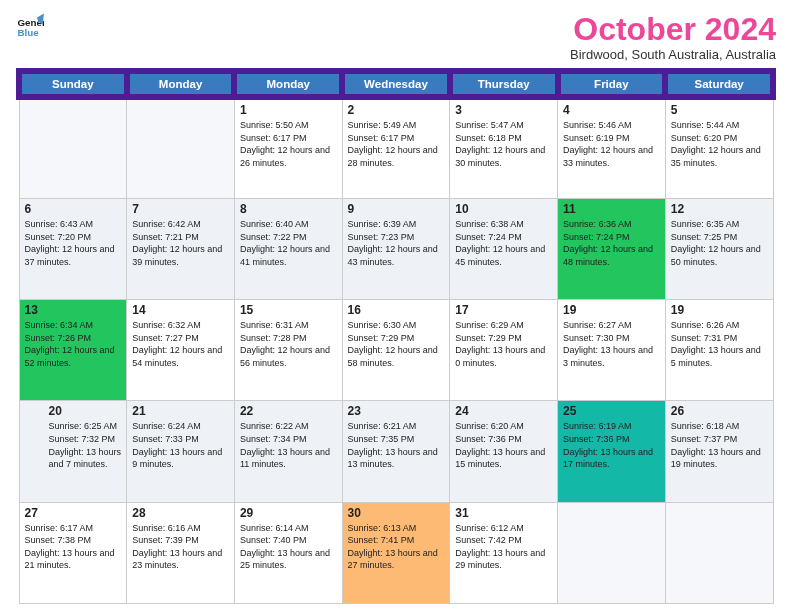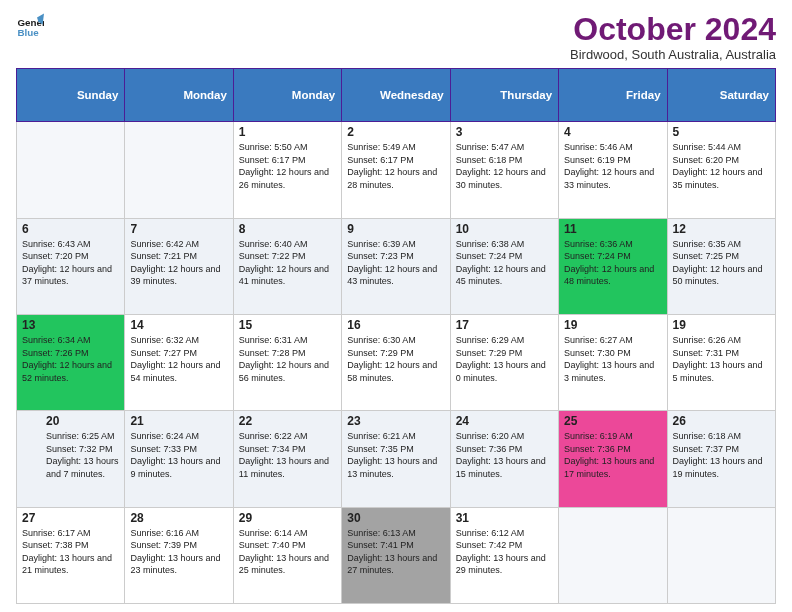--- a/index.html
+++ b/index.html
@@ -31,43 +31,43 @@
     .logo-icon {
       width: 28px;
       height: 28px;
     }
     .title-block {
       text-align: right;
     }
     .month-title {
       font-size: 32px;
       font-weight: bold;
-      color: #701a75;
+      color: #ec4899;
       line-height: 1.1;
     }
     .subtitle {
       font-size: 13px;
       color: #333;
       font-weight: normal;
     }
     .calendar {
       flex: 1;
       border: 1px solid #ccc;
       border-collapse: collapse;
       width: 100%;
       table-layout: fixed;
     }
     .calendar th {
       background: #3a7abf;
       color: #fff;
       font-size: 11.5px;
       font-weight: bold;
-      text-align: right;
-      padding: 20px 6px;
-      border: 1px solid #4c1d95;
+      text-align: center;
+      padding: 4px 6px;
+      border: 6px solid #4c1d95;
     }
     .calendar td {
       border: 1px solid #ccc;
       vertical-align: top;
       padding: 3px 5px;
       font-size: 9.5px;
       color: #222;
       height: 82px;
       width: 113px;
     }
@@ -221,21 +221,21 @@
             <div class="day-detail">Sunrise: 6:22 AM<br>Sunset: 7:34 PM<br>Daylight: 13 hours and 11 minutes.</div>
           </td>
           <td style="background: rgb(238, 242, 247);">
             <span class="day-num">23</span>
             <div class="day-detail">Sunrise: 6:21 AM<br>Sunset: 7:35 PM<br>Daylight: 13 hours and 13 minutes.</div>
           </td>
           <td style="background: rgb(238, 242, 247);">
             <span class="day-num">24</span>
             <div class="day-detail">Sunrise: 6:20 AM<br>Sunset: 7:36 PM<br>Daylight: 13 hours and 15 minutes.</div>
           </td>
-          <td style="background: #ec4899;">
+          <td style="background: #14b8a6;">
             <span class="day-num">25</span>
             <div class="day-detail">Sunrise: 6:19 AM<br>Sunset: 7:36 PM<br>Daylight: 13 hours and 17 minutes.</div>
           </td>
           <td style="background: rgb(238, 242, 247);">
             <span class="day-num">26</span>
             <div class="day-detail">Sunrise: 6:18 AM<br>Sunset: 7:37 PM<br>Daylight: 13 hours and 19 minutes.</div>
           </td>
         </tr>
         <tr style="background: rgb(255, 255, 255);">
           <td style="background: rgb(255, 255, 255); border-radius: 18px;">
@@ -243,21 +243,21 @@
             <div class="day-detail">Sunrise: 6:17 AM<br>Sunset: 7:38 PM<br>Daylight: 13 hours and 21 minutes.</div>
           </td>
           <td style="background: rgb(255, 255, 255);">
             <span class="day-num">28</span>
             <div class="day-detail">Sunrise: 6:16 AM<br>Sunset: 7:39 PM<br>Daylight: 13 hours and 23 minutes.</div>
           </td>
           <td style="background: rgb(255, 255, 255);">
             <span class="day-num">29</span>
             <div class="day-detail">Sunrise: 6:14 AM<br>Sunset: 7:40 PM<br>Daylight: 13 hours and 25 minutes.</div>
           </td>
-          <td style="background: #a3a3a3;">
+          <td style="background: #fdba74;">
             <span class="day-num">30</span>
             <div class="day-detail">Sunrise: 6:13 AM<br>Sunset: 7:41 PM<br>Daylight: 13 hours and 27 minutes.</div>
           </td>
           <td style="background: rgb(255, 255, 255);">
             <span class="day-num">31</span>
             <div class="day-detail">Sunrise: 6:12 AM<br>Sunset: 7:42 PM<br>Daylight: 13 hours and 29 minutes.</div>
           </td>
           <td class="empty-cell" style="background: rgb(245, 247, 250);"></td>
           <td class="empty-cell" style="background: rgb(245, 247, 250);"></td>
         </tr>

